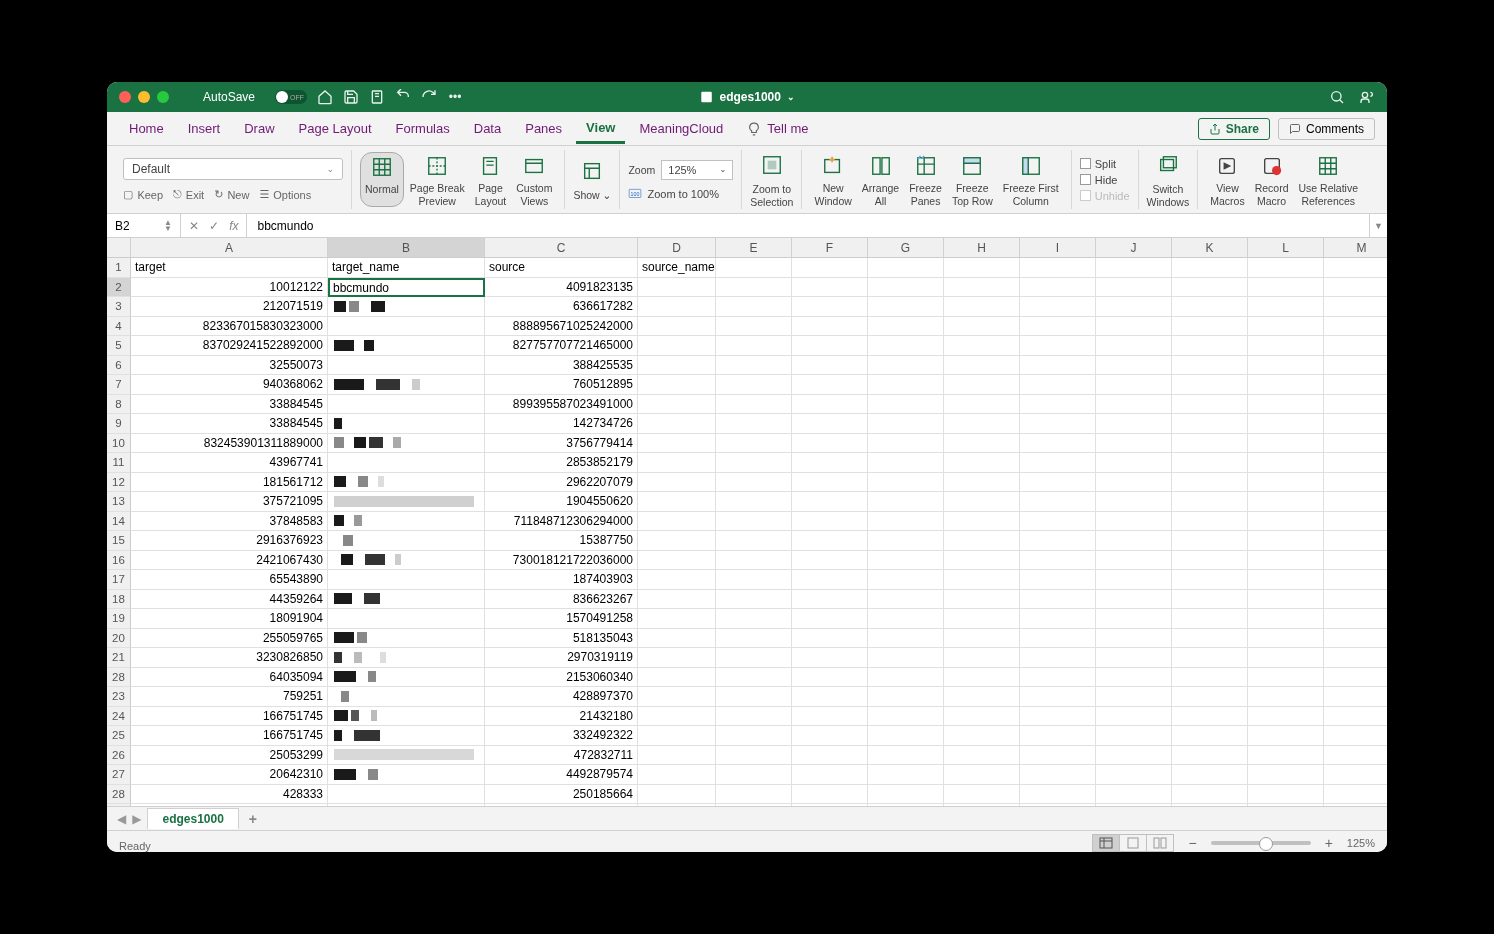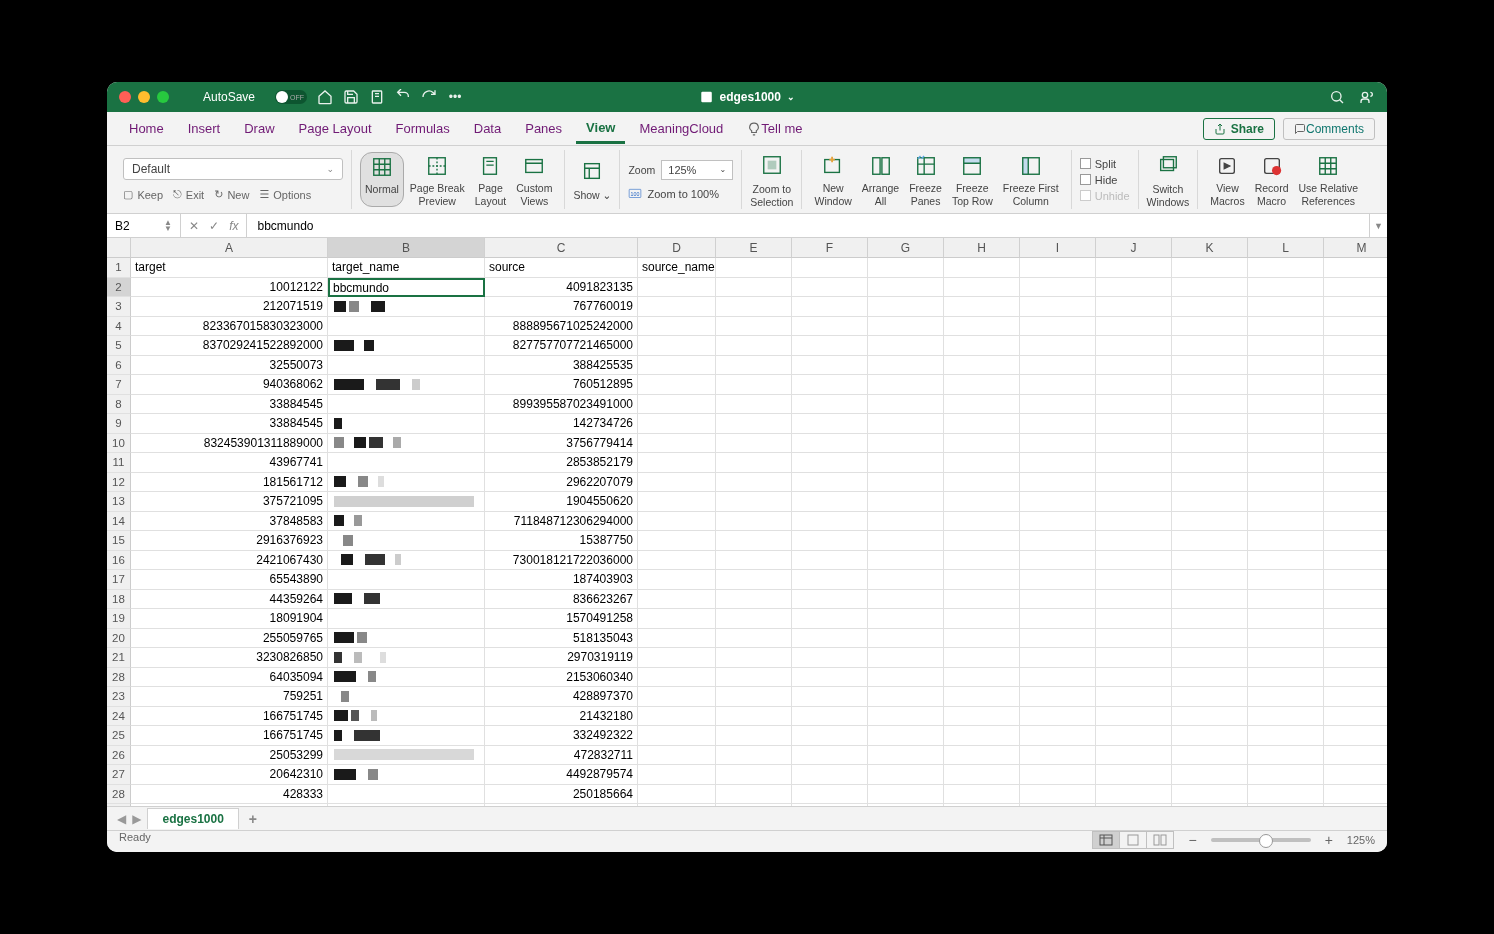--- a/index.html
+++ b/index.html
@@ -14,21 +14,21 @@
 .toggle::after{content:"";width:12px;height:12px;background:#fff;border-radius:50%}
 .toggle span{position:absolute;right:3px;font-size:7px;color:#aaa}
 .tb-icon{width:16px;height:16px;opacity:.9;display:flex;align-items:center;justify-content:center}
 .doc-title{position:absolute;left:50%;transform:translateX(-50%);display:flex;align-items:center;gap:6px;font-weight:600}
 .tb-right{margin-left:auto;display:flex;gap:14px}
 .menubar{height:34px;background:#f3f3f3;border-bottom:1px solid #d0d0d0;display:flex;align-items:center;padding:0 12px;gap:4px;font-size:13px}
 .menu-item{padding:6px 10px;cursor:pointer;color:#701a75}
 .menu-item.active{color:#1a7243;border-bottom:3px solid #1a7243;font-weight:600}
 .menu-right{margin-left:auto;display:flex;gap:8px}
 .share-btn{border:1px solid #1a7243;color:#1a7243;padding:3px 10px;border-radius:3px;font-size:12px;display:flex;align-items:center;gap:5px;font-weight:600}
-.comments-btn{border:1px solid #c0c0c0;color:#0f766e;padding:3px 10px;border-radius:3px;font-size:12px;display:flex;align-items:center;}
+.comments-btn{border:1px solid #c0c0c0;color:#000000;padding:3px 10px;border-radius:3px;font-size:12px;display:flex;align-items:center;gap:5px}
 .ribbon{height:68px;background:#f3f3f3;border-bottom:1px solid #d0d0d0;display:flex;align-items:stretch;padding:4px 8px;font-size:10.5px;color:#444}
 .rgroup{display:flex;flex-direction:column;justify-content:center;padding:0 8px;border-right:1px solid #d8d8d8;gap:2px}
 .rgroup.col{align-items:center}
 .rgroup:last-child{border-right:none}
 .font-sel{width:220px;height:22px;border:1px solid #c0c0c0;background:#fff;border-radius:3px;padding:2px 8px;font-size:12px;display:flex;align-items:center;justify-content:space-between}
 .small-row{display:flex;align-items:center;gap:10px;font-size:11px;color:#666}
 .small-row span{display:flex;align-items:center;gap:4px}
 .ricon{width:28px;height:28px;display:flex;align-items:center;justify-content:center}
 .ricon svg{width:22px;height:22px}
 .rlabel{text-align:center;font-size:10.5px;line-height:1.2;margin-top:2px}
@@ -53,21 +53,21 @@
 .cell{border-right:1px solid #e0e0e0;border-bottom:1px solid #e0e0e0;height:19.5px;line-height:19.5px;padding:0 4px;white-space:nowrap;overflow:hidden}
 .cell.num{text-align:right}
 .cell.hdr{font-weight:400}
 .cell.active{border:2px solid #1a7243;line-height:17px;padding:0 3px}
 .redact{display:flex;gap:3px;align-items:center;height:100%;padding-left:2px}
 .rb{background:#1a1a1a;height:11px}
 .tabs{height:24px;background:#f3f3f3;border-top:1px solid #d0d0d0;display:flex;align-items:center;padding:0 4px;font-size:12px}
 .nav-arr{padding:0 6px;color:#999;display:flex;gap:6px}
 .tab{padding:3px 14px;background:#fff;border:1px solid #d0d0d0;border-bottom:none;color:#1a7243;font-weight:600;font-size:12px}
 .tab-add{padding:0 10px;color:#888;font-size:14px;font-weight:600}
-.status{height:22px;background:#f3f3f3;border-top:1px solid #d0d0d0;display:flex;align-items:flex-start;padding:0 12px;font-size:11px;color:#666}
+.status{height:22px;background:#f3f3f3;border-top:1px solid #d0d0d0;display:flex;align-items:flex-end;padding:0 12px;font-size:11px;color:#666}
 .status-right{margin-left:auto;display:flex;align-items:center;gap:10px}
 .view-btns{display:flex}
 .vb{width:28px;height:18px;border:1px solid #c0c0c0;display:flex;align-items:center;justify-content:center;margin-left:-1px}
 .vb.active{background:#d0d0d0}
 .slider{width:100px;height:4px;background:#c0c0c0;border-radius:2px;position:relative}
 .slider::after{content:"";position:absolute;left:48%;top:-4px;width:12px;height:12px;background:#fff;border:1px solid #999;border-radius:50%}
 .pm{font-size:14px;color:#666;padding:0 4px}
 </style>
 </head>
 <body>
@@ -140,21 +140,21 @@
   <div class="menubar">
     <div class="menu-item">Home</div>
     <div class="menu-item">Insert</div>
     <div class="menu-item">Draw</div>
     <div class="menu-item">Page Layout</div>
     <div class="menu-item">Formulas</div>
     <div class="menu-item">Data</div>
     <div class="menu-item">Panes</div>
     <div class="menu-item active">View</div>
     <div class="menu-item">MeaningCloud</div>
-    <div class="menu-item" style="display:flex;gap:0;align-items:center">
+    <div class="menu-item" style="display:flex;gap:6px;align-items:center">
         <svg width="14" height="14" viewBox="0 0 24 24" fill="none" stroke="#666" stroke-width="2">
           <path d="M9 18h6M10 22h4M12 2a7 7 0 00-4 13v3h8v-3a7 7 0 00-4-13z"></path>
         </svg>
         <span>Tell me</span>
       </div>
     <div class="menu-right">
       <div class="share-btn">
           <svg width="12" height="12" viewBox="0 0 24 24" fill="none" stroke="#1a7243" stroke-width="2">
             <path d="M4 12v8a2 2 0 002 2h12a2 2 0 002-2v-8M16 6l-4-4-4 4M12 2v13"></path>
           </svg>
@@ -440,21 +440,21 @@
         <div class="rowh">3</div>
         <div class="cell num">212071519</div>
         <div class="cell">
           <div class="redact">
             <div class="rb" style="width:12px;background:#1a1a1a"></div>
             <div class="rb" style="width:10px;background:#888"></div>
             <div style="width:6px"></div>
             <div class="rb" style="width:14px;background:#1a1a1a"></div>
           </div>
         </div>
-        <div class="cell num">767760019</div>
+        <div class="cell num">636617282</div>
         <div class="cell"></div>
         <div class="cell"></div>
         <div class="cell"></div>
         <div class="cell"></div>
         <div class="cell"></div>
         <div class="cell"></div>
         <div class="cell"></div>
         <div class="cell"></div>
         <div class="cell"></div>
         <div class="cell"></div>

